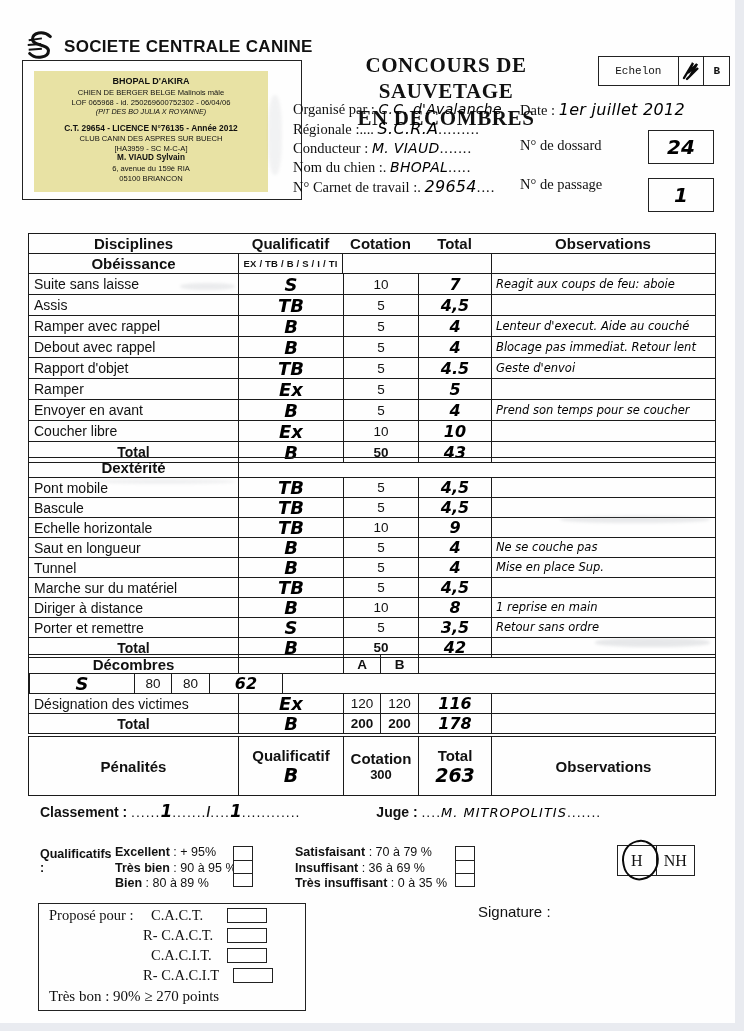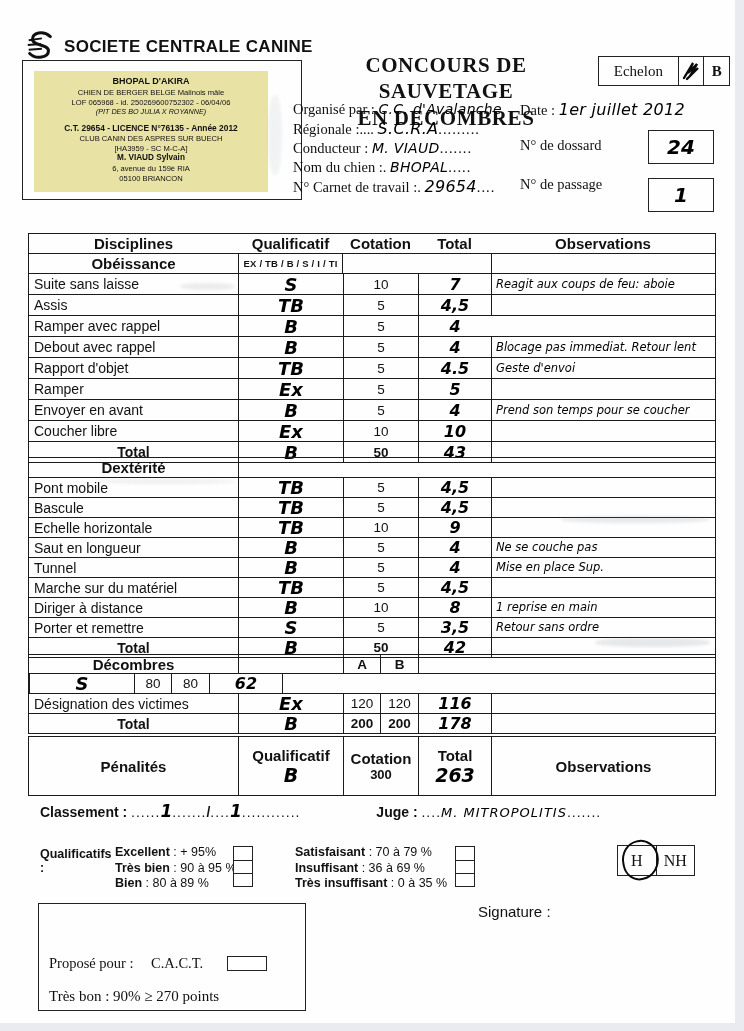--- a/index.html
+++ b/index.html
@@ -18,21 +18,21 @@
   .card-outline{left:22px;top:60px;width:278px;height:138px;border:1.3px solid #222;}
   .ycard{left:34px;top:71px;width:234px;height:121px;background:#e8e2a4;
          text-align:center;padding-top:5px;box-sizing:border-box;line-height:1.3;}
   .ycard .l1{font-size:9px;font-weight:bold;}
   .ycard .l2{font-size:7.6px;}
   .ycard .l3{font-size:7.2px;font-style:italic;}
   .ycard .gap{height:6px;}
   .title-block{left:296px;top:52px;width:300px;text-align:center;}
   .title-block div{font-family:"Liberation Serif",serif;font-size:21px;font-weight:bold;letter-spacing:.6px;line-height:1.25;}
   .echelon{left:598px;top:56px;width:132px;height:30px;border:1.6px solid #222;display:flex;box-sizing:border-box;}
-  .echelon .ec{display:flex;align-items:center;justify-content:center;box-sizing:border-box;font-size:15px;}
+  .echelon .ec{display:flex;align-items:center;justify-content:center;box-sizing:border-box;font-size:11px;font-family:Liberation Mono, monospace;}
   .ec-label{width:80px;font-family:"Liberation Serif",serif;}
   .ec-a,.ec-b{width:26px;border-left:1.4px solid #222;font-family:"Liberation Serif",serif;font-weight:bold;}
 
   
   .form-left{left:293px;top:100px;font-family:"Liberation Serif",serif;font-size:14.5px;line-height:19px;}
   .form-left .fl{white-space:nowrap;}
   .form-right{left:520px;top:100px;font-size:14.5px;font-family:"Liberation Serif",serif;}
   .hw-val{font-size:14px;letter-spacing:.3px;}
   .numbox{position:absolute;border:1.8px solid #222;display:flex;align-items:center;justify-content:center;}
   .hw-big{font-size:20px;font-weight:bold;}
@@ -80,21 +80,21 @@
 
   .hnh{left:617px;top:845px;width:78px;height:31px;border:1.4px solid #222;display:flex;box-sizing:border-box;font-family:"Liberation Serif",serif;font-size:16px;}
   .hnh .hc{flex:1;display:flex;align-items:center;justify-content:center;}
   .hnh .hc + .hc{border-left:1.2px solid #222;}
   .h-circle{position:absolute;left:622px;top:840px;width:33px;height:36px;border:2.6px solid #0a0a0a;
             border-radius:52% 48% 55% 45%;transform:rotate(-12deg);}
 
   
   .propose{left:38px;top:903px;width:268px;height:108px;border:1.4px solid #222;box-sizing:border-box;
            font-family:"Liberation Serif",serif;font-size:14.5px;}
-  .pp-line{position:relative;height:20px;margin-top:48px;}
+  .pp-line{position:relative;height:20px;}
   .pp-intro{position:absolute;left:10px;top:3px;}
   .pp-item{position:absolute;left:112px;top:3px;}
   .pp-cb{position:absolute;left:188px;top:4px;width:40px;height:15px;border:1.3px solid #222;box-sizing:border-box;background:#fff;}
   .pp-note{position:absolute;left:10px;top:84px;font-size:15px;}
   .sig{left:478px;top:903px;font-size:15px;}
 </style>
 </head>
 <body>
 
 <div class="page">
@@ -193,20 +193,21 @@
         <div class="tc c2 qval bl hw hwb">TB</div>
         <div class="tc c3 cot bl">5</div>
         <div class="tc c4 tval bl hw hwb">4,5</div>
         <div class="tc c5 obs bl hw"></div>
       </div>
       <div class="trow" style="height: 20px;">
         <div class="tc c1 dlabel">Ramper avec rappel</div>
         <div class="tc c2 qval bl hw hwb">B</div>
         <div class="tc c3 cot bl">5</div>
         <div class="tc c4 tval bl hw hwb">4</div>
+        <div class="tc c5 obs bl hw">Lenteur d'execut. Aide au couché</div>
       </div>
       <div class="trow" style="height: 20px;">
         <div class="tc c1 dlabel">Debout avec rappel</div>
         <div class="tc c2 qval bl hw hwb">B</div>
         <div class="tc c3 cot bl">5</div>
         <div class="tc c4 tval bl hw hwb">4</div>
         <div class="tc c5 obs bl hw">Blocage pas immediat. Retour lent</div>
       </div>
       <div class="trow" style="height: 20px;">
         <div class="tc c1 dlabel">Rapport d'objet</div>

